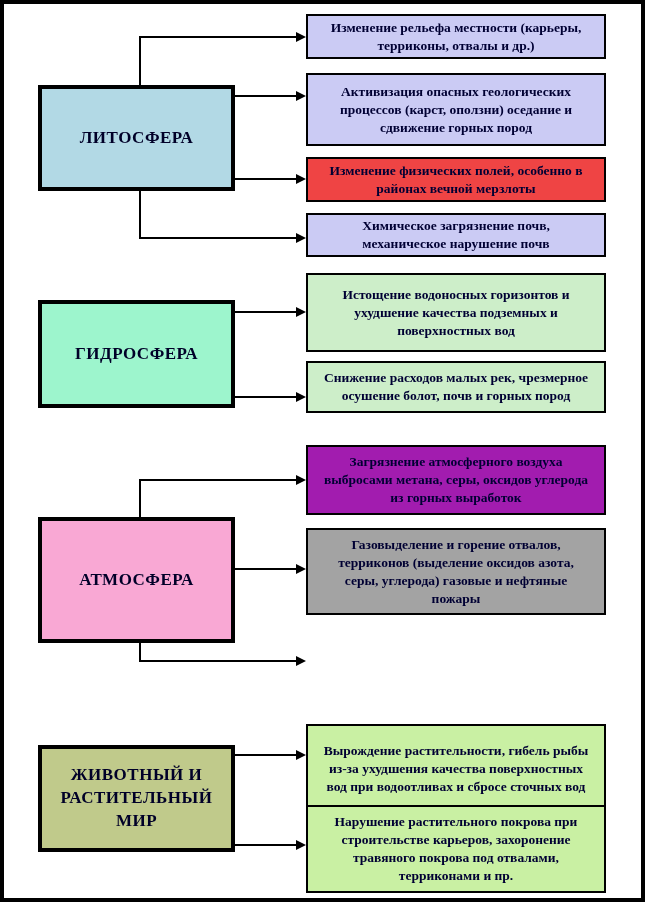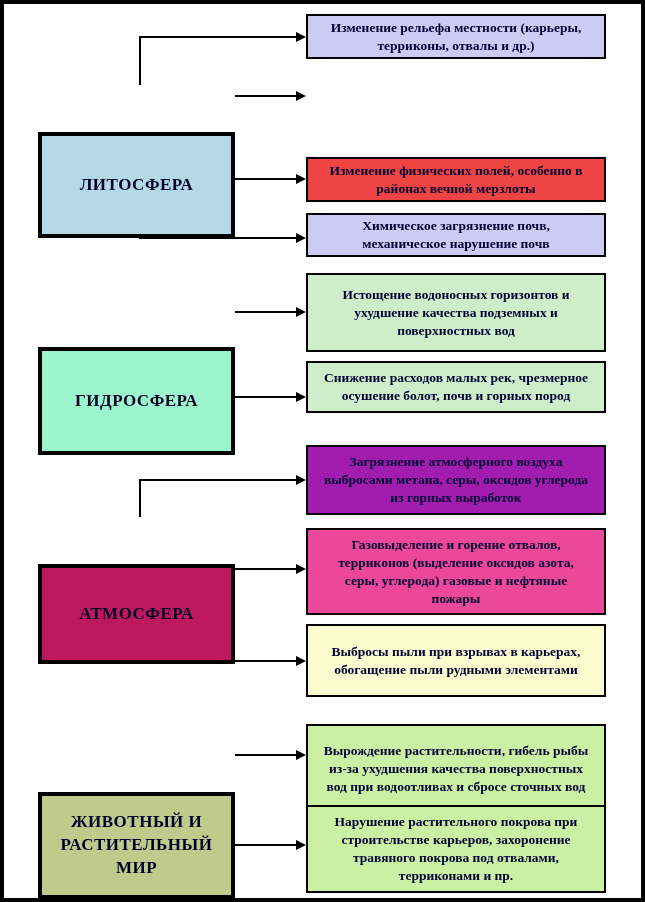--- a/index.html
+++ b/index.html
@@ -24,21 +24,20 @@
   .sphere {
     position:absolute; left:38px; width:197px;
     box-sizing:border-box;
     border:4px solid #000000;
     display:flex; align-items:center; justify-content:center;
     text-align:center;
     font-weight:bold; font-size:17px; letter-spacing:0.5px;
     line-height:1.35; color:#000028;
     padding:0 8px;
     z-index:2;
-    margin-top:47px;
   }
   .effect {
     position:absolute; left:306px; width:300px;
     box-sizing:border-box;
     border:2px solid #000000;
     display:flex; align-items:center; justify-content:center;
     text-align:center;
     font-weight:bold; font-size:13.5px;
     line-height:18px; color:#000033;
     padding:2px 13px;
@@ -76,39 +75,39 @@
       <polygon points="296,656 306,661 296,666"></polygon>
       <polygon points="296,750 306,755 296,760"></polygon>
       <polygon points="296,840 306,845 296,850"></polygon>
     </g>
   </svg>
 
   <div class="sphere" style="top: 85px; height: 106px; background: rgb(178, 217, 229);">ЛИТОСФЕРА</div>
 
   <div class="sphere" style="top: 300px; height: 108px; background: rgb(157, 245, 205);">ГИДРОСФЕРА</div>
 
-  <div class="sphere" style="top: 517px; height: 100px; background: #be185d;">АТМОСФЕРА</div>
+  <div class="sphere" style="top: 517px; height: 126px; background: #f9a8d4;">АТМОСФЕРА</div>
 
   <div class="sphere" style="top: 745px; height: 107px; background: rgb(192, 202, 139); text-align: center;">ЖИВОТНЫЙ И РАСТИТЕЛЬНЫЙ МИР</div>
 
   <div class="effect" style="top: 14px; height: 45px; background: rgb(203, 203, 244);">Изменение рельефа местности (карьеры, терриконы, отвалы и др.)</div>
 
+  <div class="effect" style="top: 73px; height: 73px; background: rgb(203, 203, 244);">Активизация опасных геологических процессов (карст, оползни) оседание и сдвижение горных пород</div>
 
   <div class="effect" style="top: 157px; height: 45px; background: #ef4444;">Изменение физических полей, особенно в районах вечной мерзлоты</div>
 
   <div class="effect" style="top: 213px; height: 44px; background: rgb(203, 203, 244);">Химическое загрязнение почв, механическое нарушение почв</div>
 
   <div class="effect" style="top: 273px; height: 79px; background: rgb(205, 238, 201);">Истощение водоносных горизонтов и ухудшение качества подземных и поверхностных вод</div>
 
   <div class="effect" style="top: 361px; height: 52px; background: rgb(205, 238, 201);">Снижение расходов малых рек, чрезмерное осушение болот, почв и горных пород</div>
 
   <div class="effect" style="top: 445px; height: 70px; background: #a21caf;">Загрязнение атмосферного воздуха выбросами метана, серы, оксидов углерода из горных выработок</div>
 
-  <div class="effect" style="top: 528px; height: 87px; background: #ec4899;">Газовыделение и горение отвалов, терриконов (выделение оксидов азота, серы, углерода) газовые и нефтяные пожары</div>
+  <div class="effect" style="top: 528px; height: 87px; background: #a3a3a3;">Газовыделение и горение отвалов, терриконов (выделение оксидов азота, серы, углерода) газовые и нефтяные пожары</div>
 
-  <div class="effect" style="top: 624px; height: 73px; background: rgb(251, 251, 208);">Выбросы пыли при взрывах в карьерах, обогащение пыли рудными элементами</div>
 
   <div class="effect" style="top: 724px; height: 90px; background: rgb(201, 240, 163);">Вырождение растительности, гибель рыбы из-за ухудшения качества поверхностных вод при водоотливах и сбросе сточных вод</div>
 
   <div class="effect" style="top: 805px; height: 88px; background: rgb(201, 240, 163);">Нарушение растительного покрова при строительстве карьеров, захоронение травяного покрова под отвалами, терриконами и пр.</div>
 
   <div class="frame"></div>
 </div>
 
 </body></html>

